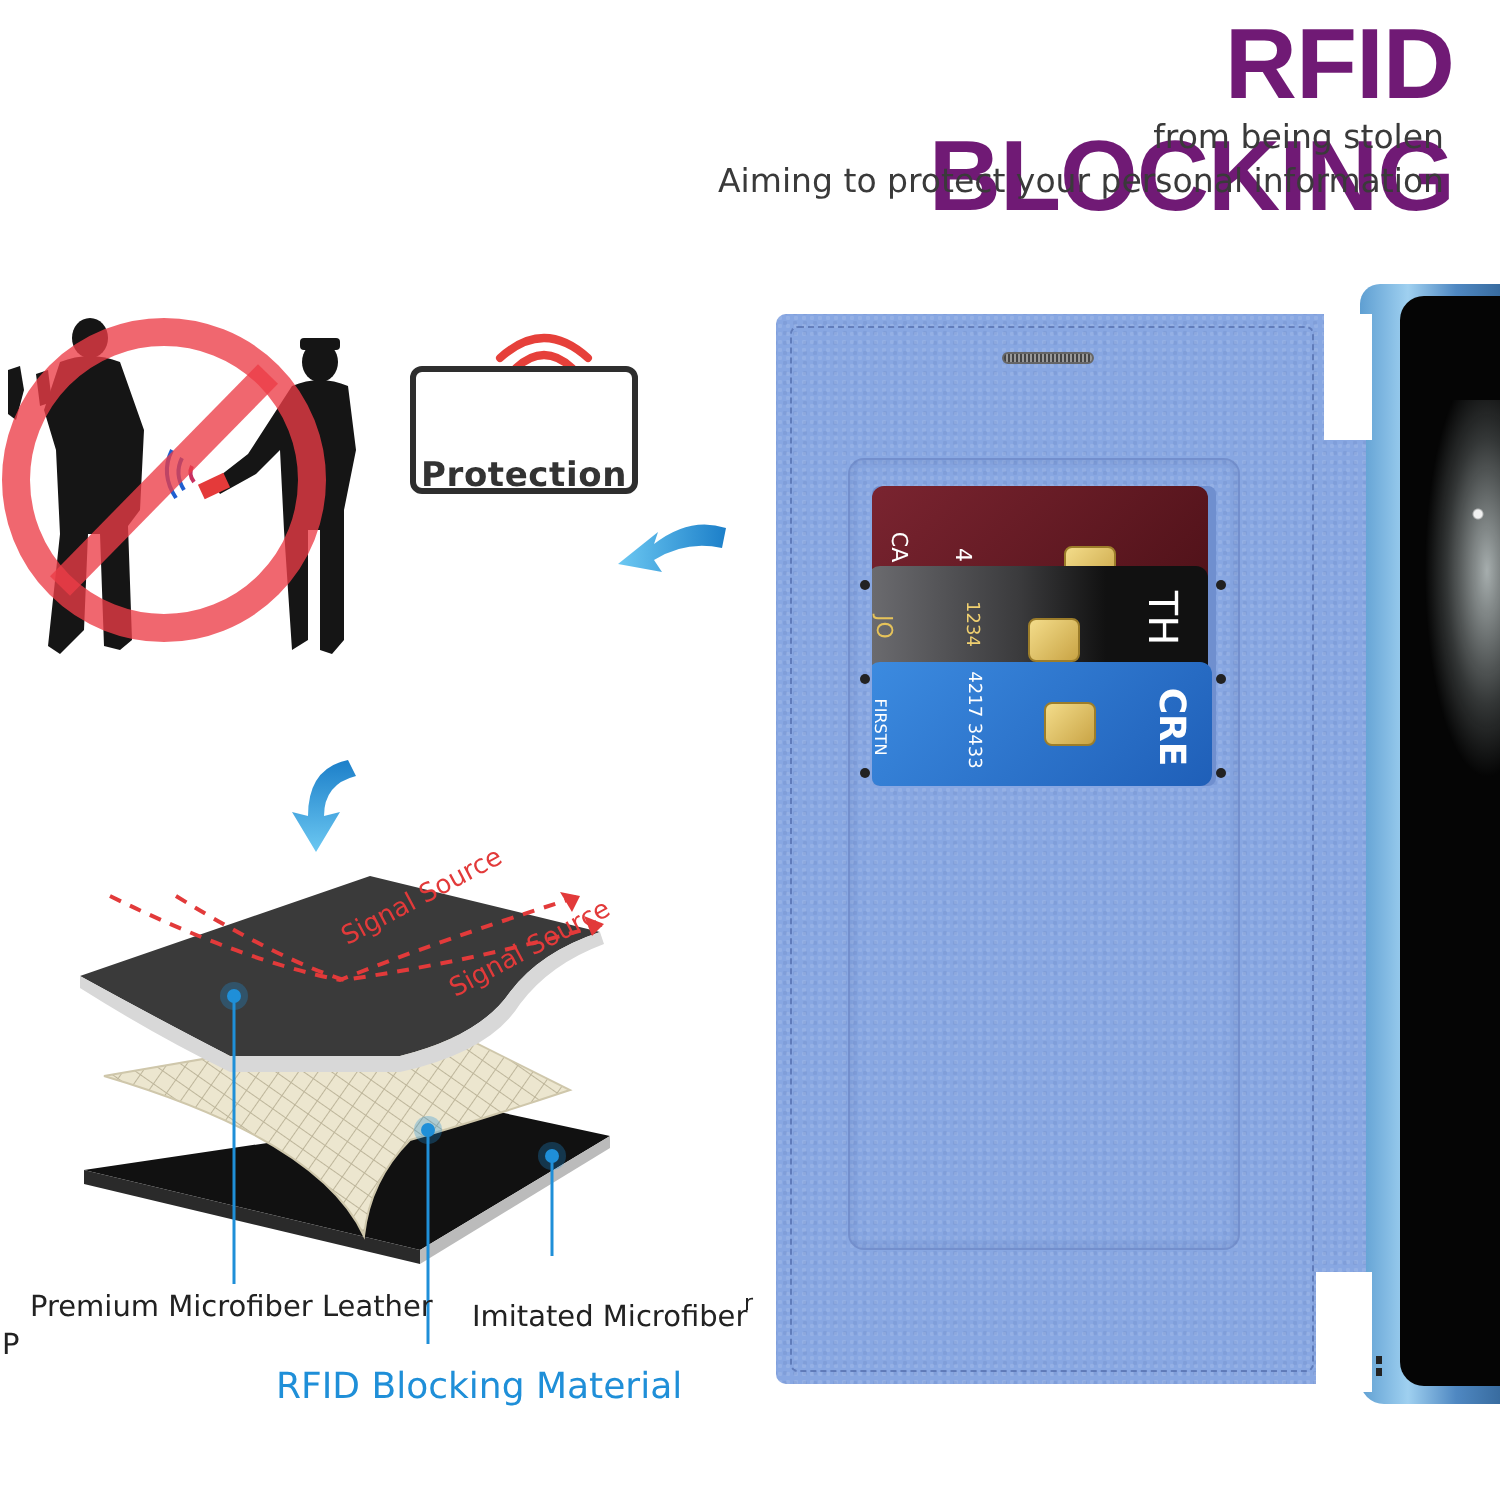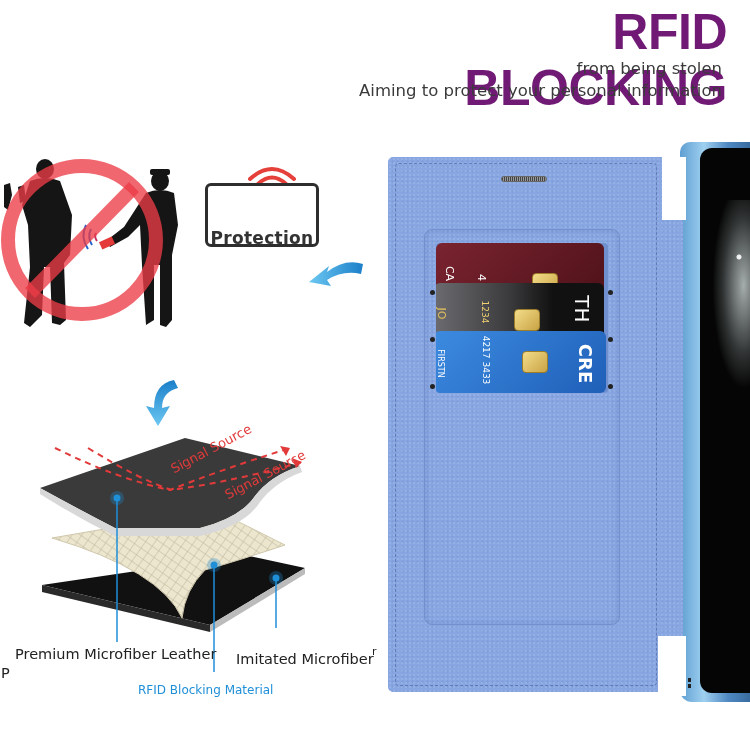--- a/index.html
+++ b/index.html
@@ -33,21 +33,21 @@
   }
   .rfid-badge .small {
     position: absolute; left: 0; right: 0; top: 42px; text-align: center;
     font-family: "DejaVu Sans", sans-serif; font-weight: 700; font-size: 17px;
     color: #333; letter-spacing: 0.3px;
   }
   .rfid-wifi { position: absolute; left: 244px; top: 163px; width: 56px; height: 32px; }
 
   
   .lbl { position: absolute; font-family: "DejaVu Sans", sans-serif; font-size: 14.5px; color: #222; white-space: nowrap; }
-  .lbl-blue { color: #1f8fd8; font-size: 12px; }
+  .lbl-blue { color: #1f8fd8; font-size: 18px; }
   .signal-txt {
     position: absolute; font-family: "DejaVu Sans", sans-serif; font-size: 13px;
     color: #e23a3a; white-space: nowrap; transform-origin: left center;
   }
 
   
   .case {
     position: absolute; left: 388px; top: 157px; width: 295px; height: 535px;
     background: #88a7e2; border-radius: 5px;
     background-image:

